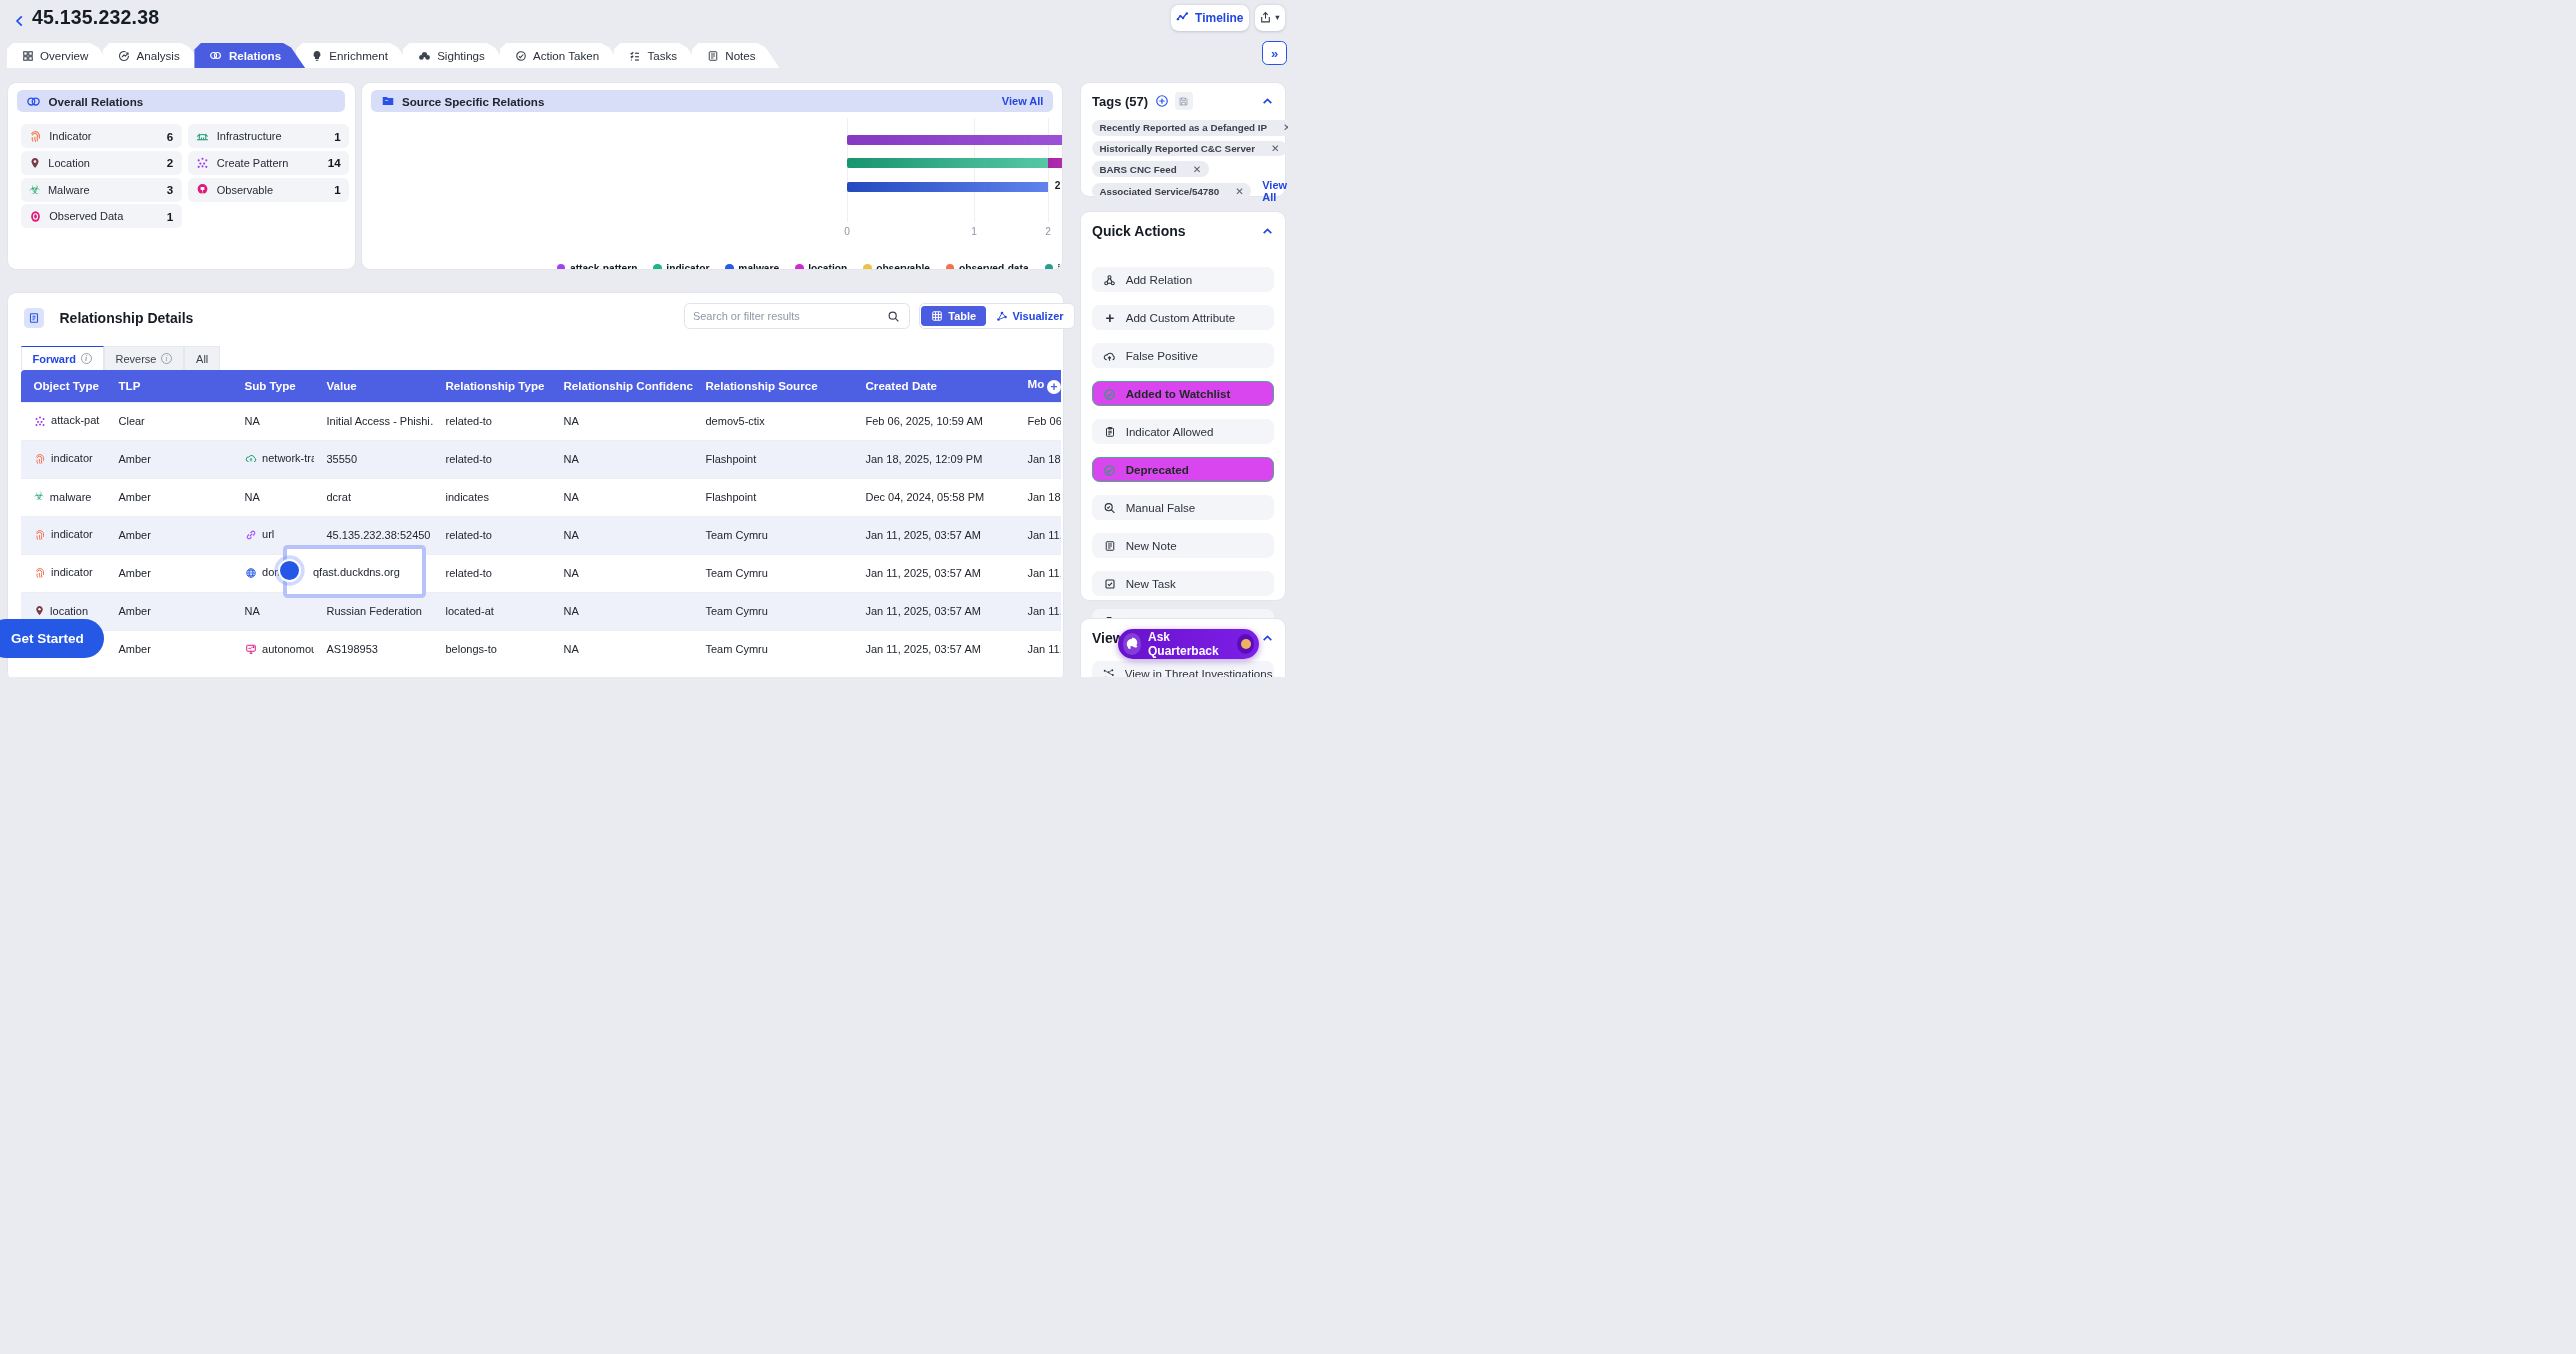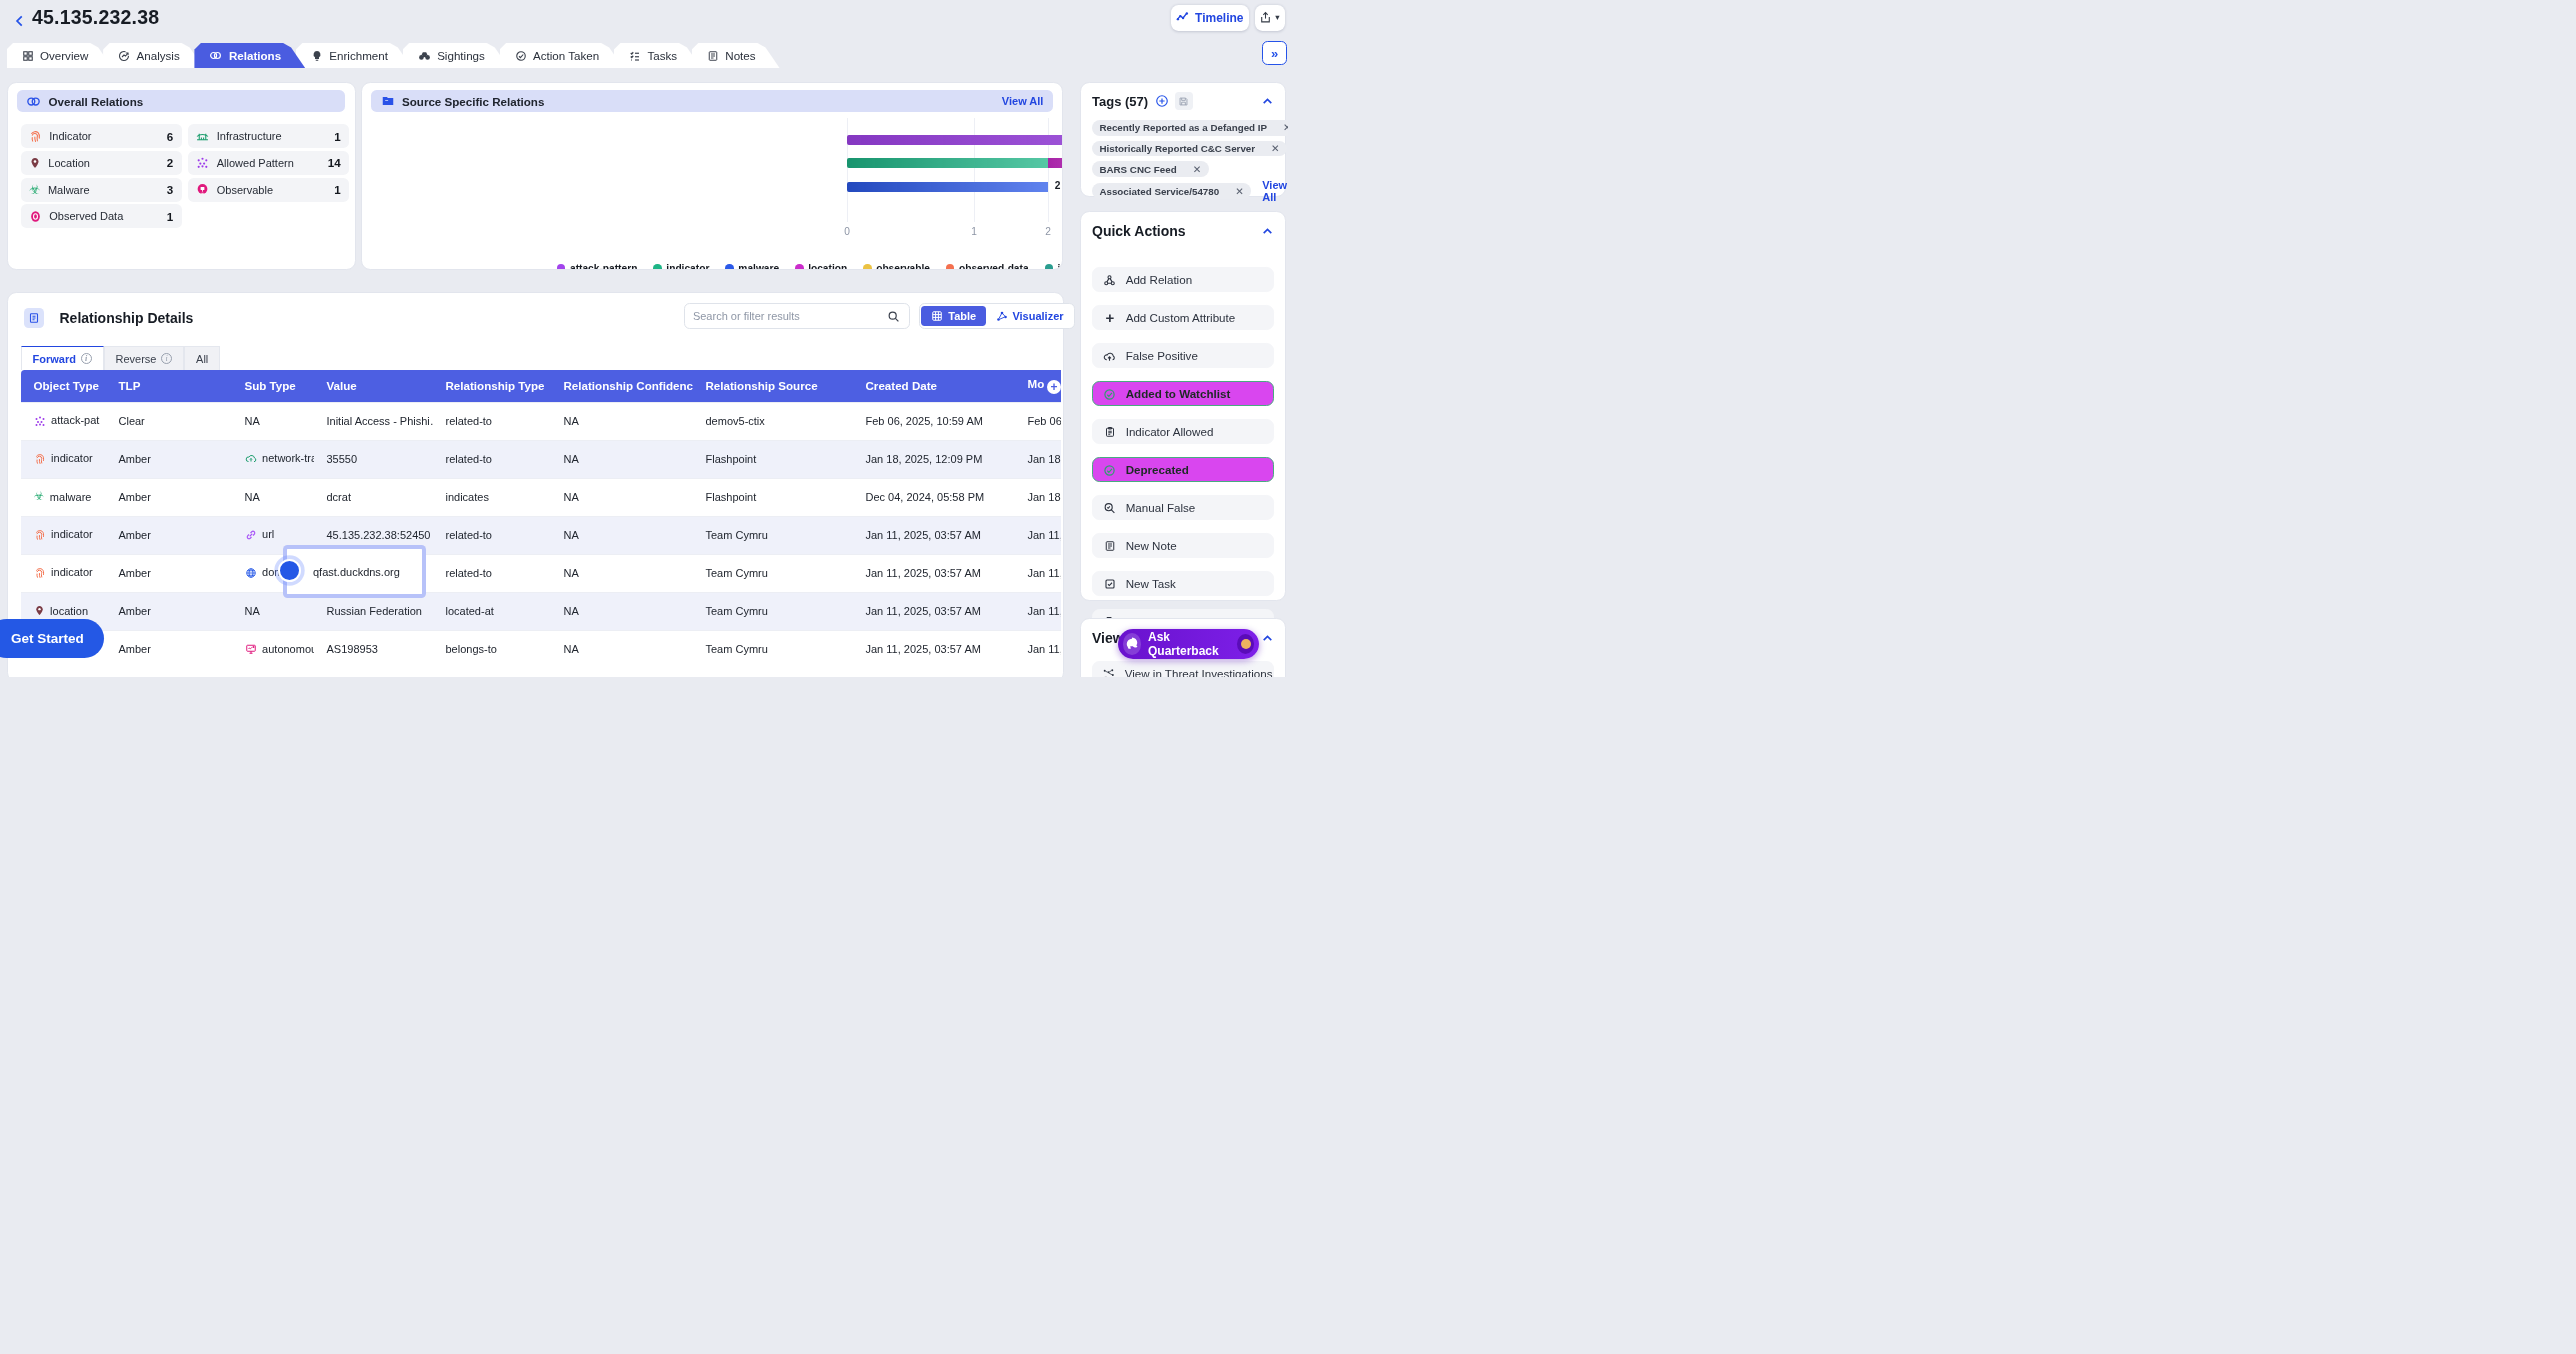--- a/index.html
+++ b/index.html
@@ -470,21 +470,21 @@
         <svg class="ic" width="12" height="12" style="color:#7a3b45" viewBox="0 0 13 13">
           <use href="#s-pin"></use>
         </svg>
         <span>Location</span>
         <b>2</b>
       </div>
     <div class="rel-item">
         <svg class="ic" width="13" height="13" style="color:#9d3bea" viewBox="0 0 14 14">
           <use href="#s-dots"></use>
         </svg>
-        <span>Allowed Pattern</span>
+        <span>Create Pattern</span>
         <b>14</b>
       </div>
     <div class="rel-item">
         <span style="color:#2fae77;font-size:13px;line-height:1">☣</span>
         <span>Malware</span>
         <b>3</b>
       </div>
     <div class="rel-item">
         <svg class="ic" width="13" height="13" style="color:#e0197d" viewBox="0 0 14 14">
           <use href="#s-observable"></use>

